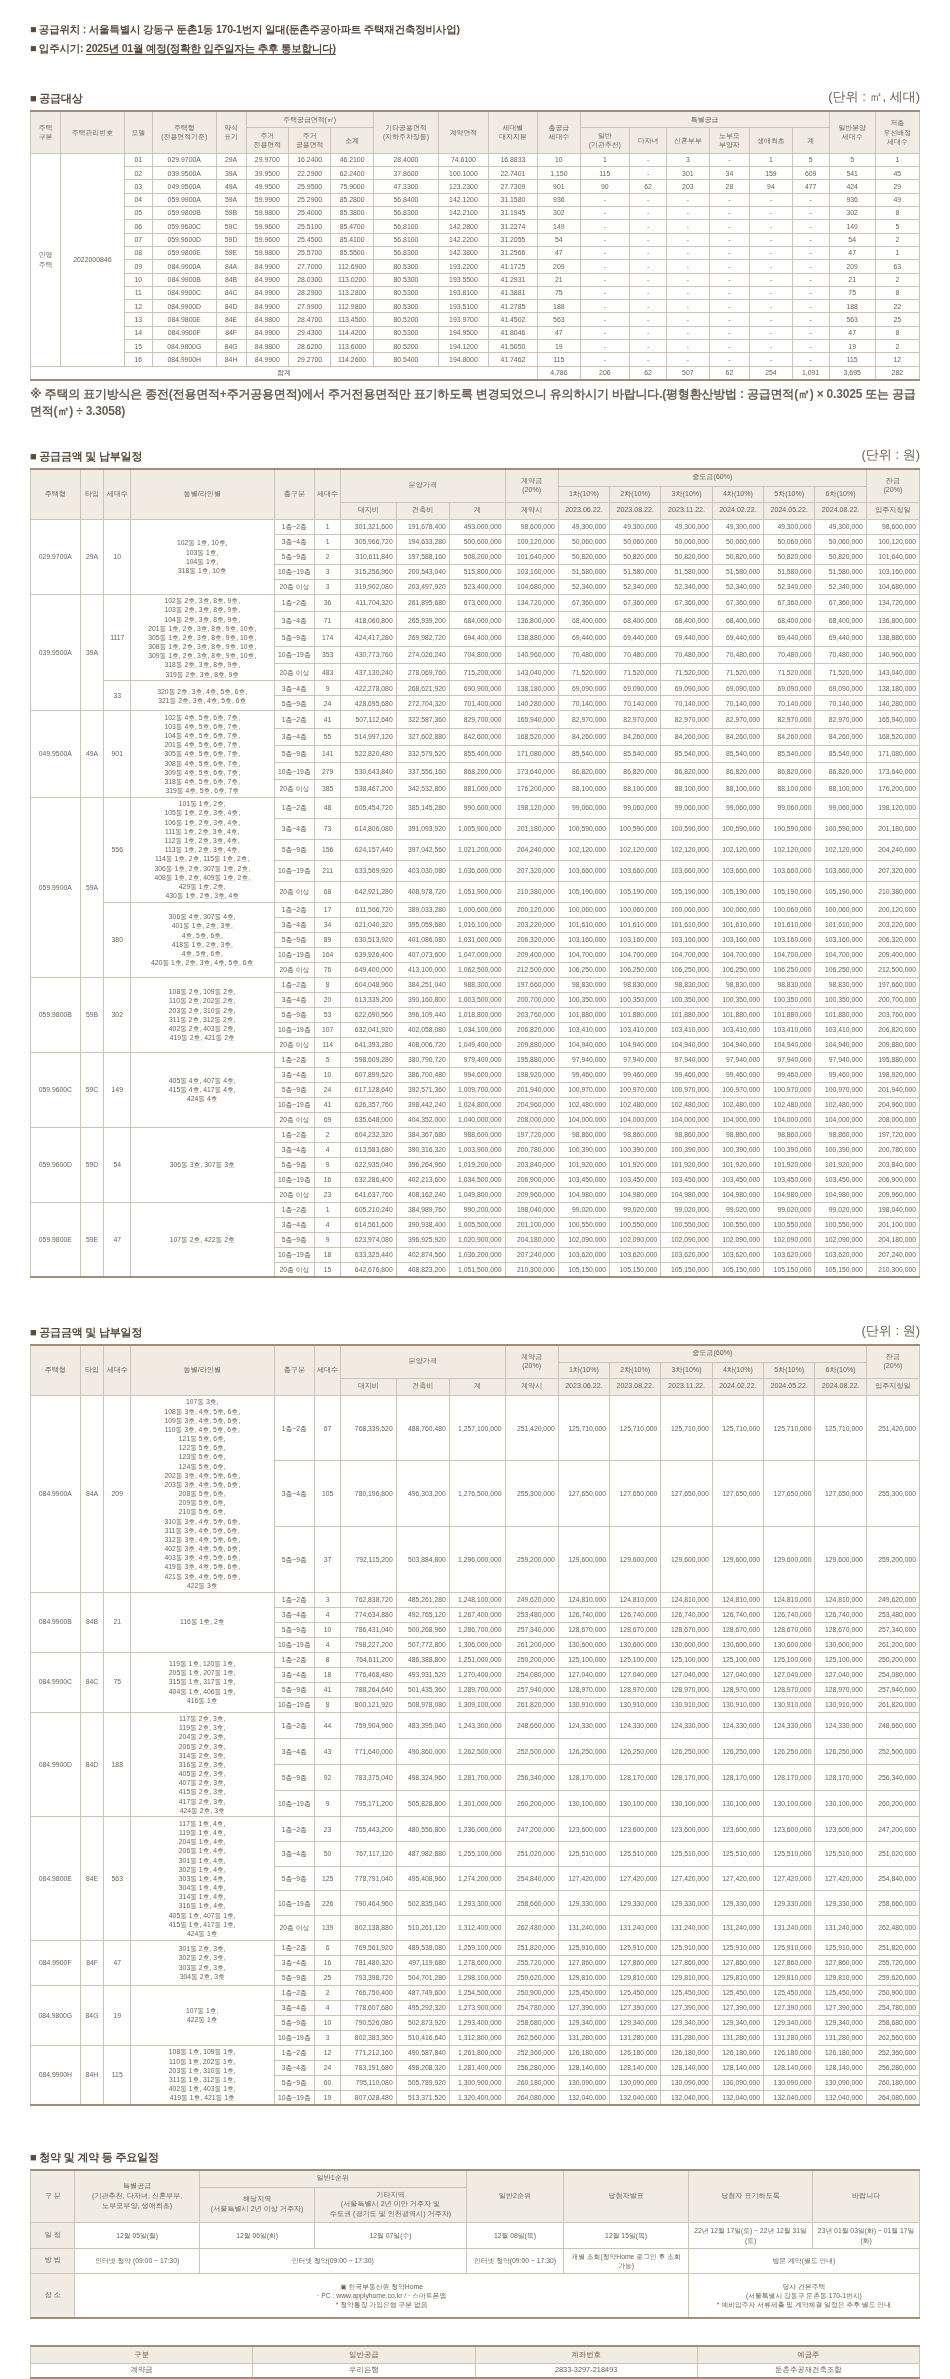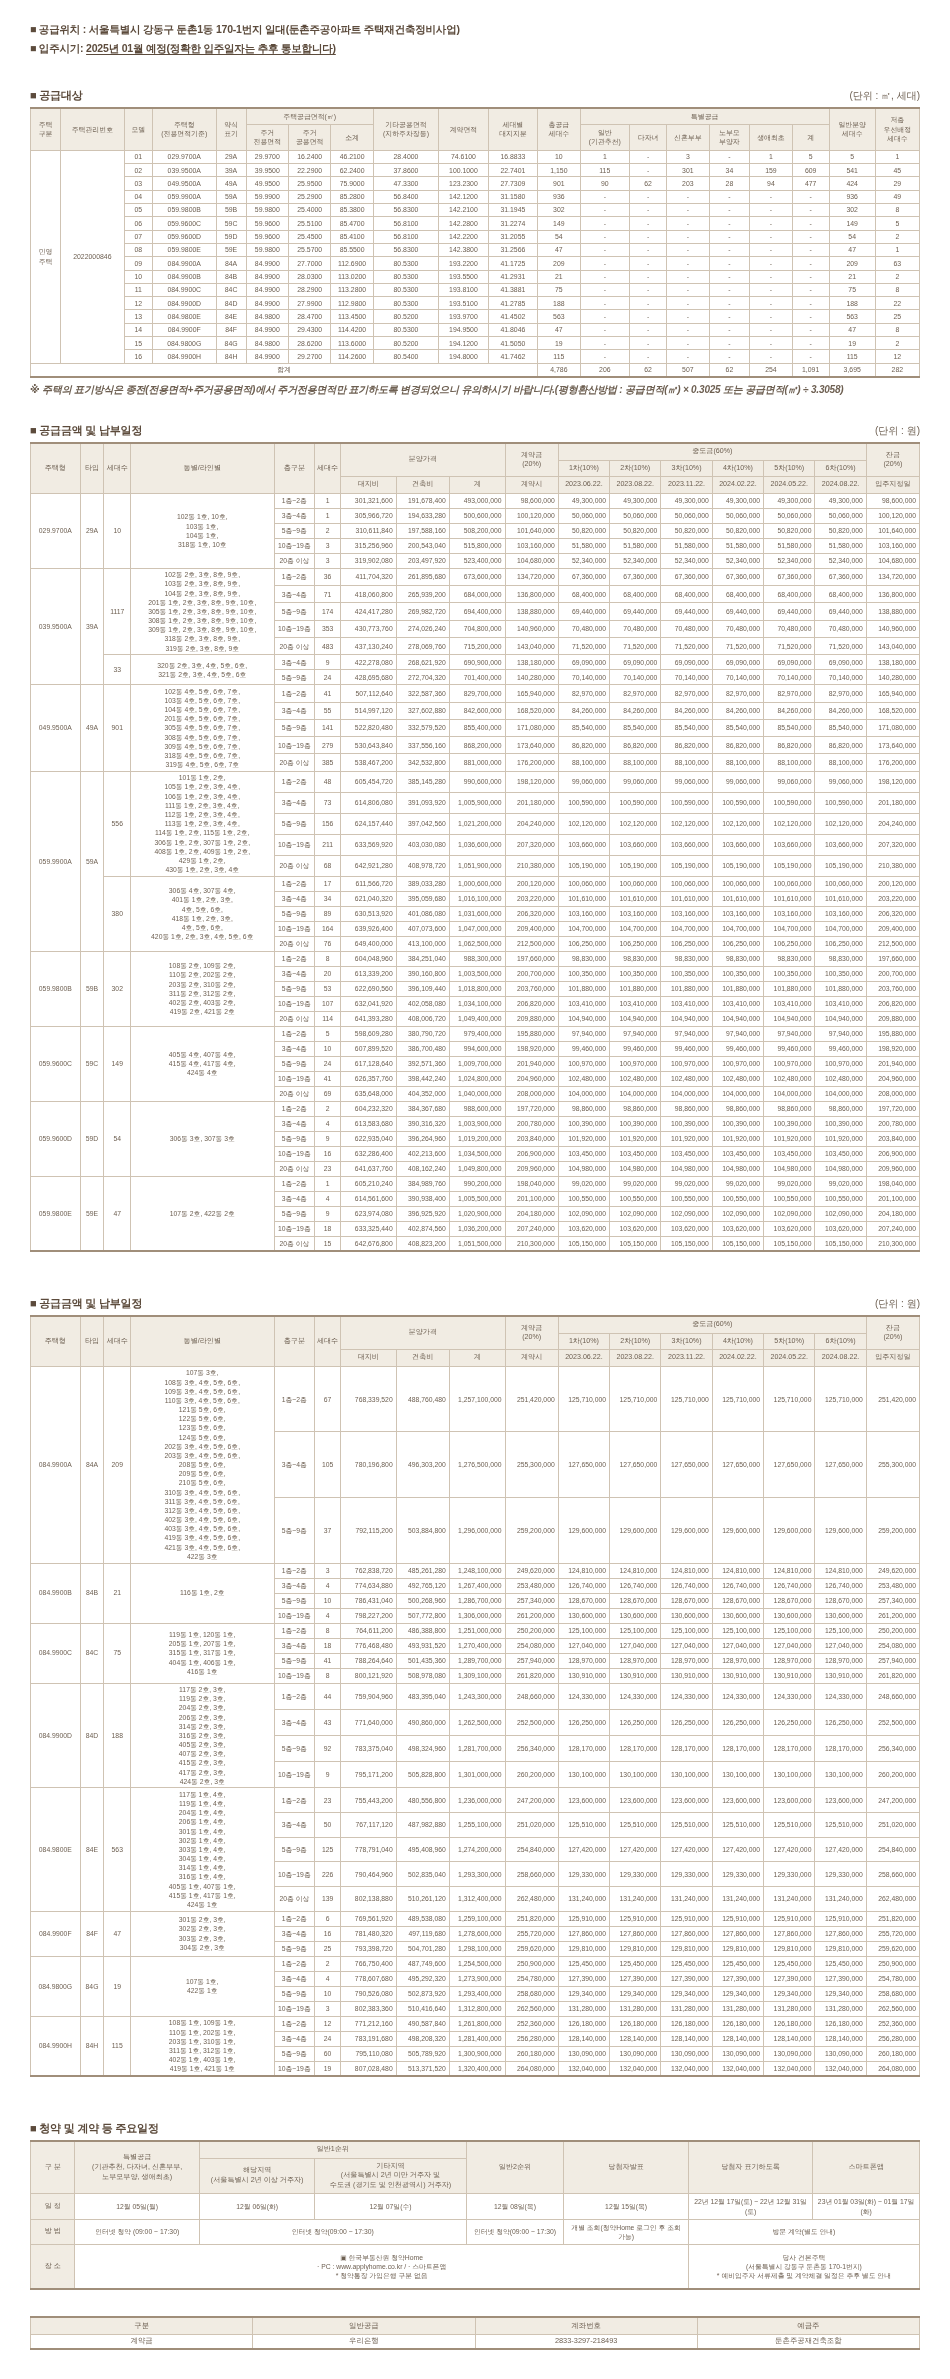--- a/index.html
+++ b/index.html
@@ -9,33 +9,33 @@
 html,body{background:#fff;}
 body{width:950px;font-family:"Liberation Sans","DejaVu Sans",sans-serif;color:var(--ink);}
 .page{padding:20px 30px 12px;}
 .hdr-line{font-size:10.5px;font-weight:bold;color:var(--dark);line-height:1.8;letter-spacing:-0.2px;}
 .hdr-indent{padding-left:98px;}
 .u{text-decoration:underline;text-underline-offset:2px;}
 .sec{margin-top:26px;}
 .sec-lg{margin-top:44px;}
 .sec-head{display:flex;justify-content:space-between;align-items:flex-end;margin-bottom:4px;}
 .sec-title{font-size:11px;font-weight:bold;color:var(--dark);letter-spacing:-0.2px;}
-.unit-label{font-size:10px;color:var(--ink);}
+.unit-label{font-size:13px;color:var(--ink);}
 table{width:100%;border-collapse:collapse;table-layout:fixed;}
 table.frame{border-top:2.5px solid var(--thick);border-bottom:2.5px solid var(--thick);}
 td{border:1px solid var(--line);font-size:6.8px;text-align:center;vertical-align:middle;
    padding:1.5px 2px;line-height:1.35;white-space:pre-line;color:var(--ink);overflow:hidden;
    word-break:keep-all;}
 td.h{background:var(--headbg);font-size:7.1px;padding:3px 1px;}
 td.num{text-align:right;padding-right:3px;}
 .supply td{height:10px;font-size:6.9px;}
 .pay td{height:15px;}
 tr.blk>td{border-top:1.6px solid #b3a28e;}
 .total-row td{height:12px;}
-.note{font-size:10px;margin-top:5px;color:var(--ink);font-weight:bold;letter-spacing:-0.2px;font-style:italic;}
+.note{font-size:12px;margin-top:5px;color:var(--ink);font-weight:bold;letter-spacing:-0.2px;}
 .sched td{padding:3px 2px;}
 .acct td{height:14px;font-size:7.4px;}
 </style>
 </head>
 <body>
 
 <div class="page">
 
   <div>
     <div class="hdr-line">■ 공급위치 : 서울특별시 강동구 둔촌1동 170-1번지 일대(둔촌주공아파트 주택재건축정비사업)</div>
@@ -1933,21 +1933,21 @@
       <tbody>
         <tr>
           <td class="h" rowspan="2">구 분</td>
           <td class="h" rowspan="2">특별공급
 (기관추천, 다자녀, 신혼부부,
 노부모부양, 생애최초)</td>
           <td class="h" colspan="2">일반1순위</td>
           <td class="h" rowspan="2">일반2순위</td>
           <td class="h" rowspan="2">당첨자발표</td>
           <td class="h" rowspan="2">당첨자 표기하도록</td>
-          <td class="h" rowspan="2">스마트폰앱</td>
+          <td class="h" rowspan="2">바랍니다</td>
         </tr>
         <tr>
           <td class="h">해당지역
 (서울특별시 2년 이상 거주자)</td>
           <td class="h">기타지역
 (서울특별시 2년 미만 거주자 및
 수도권 (경기도 및 인천광역시) 거주자)</td>
         </tr>
         <tr>
           <td class="h">일 정</td>

